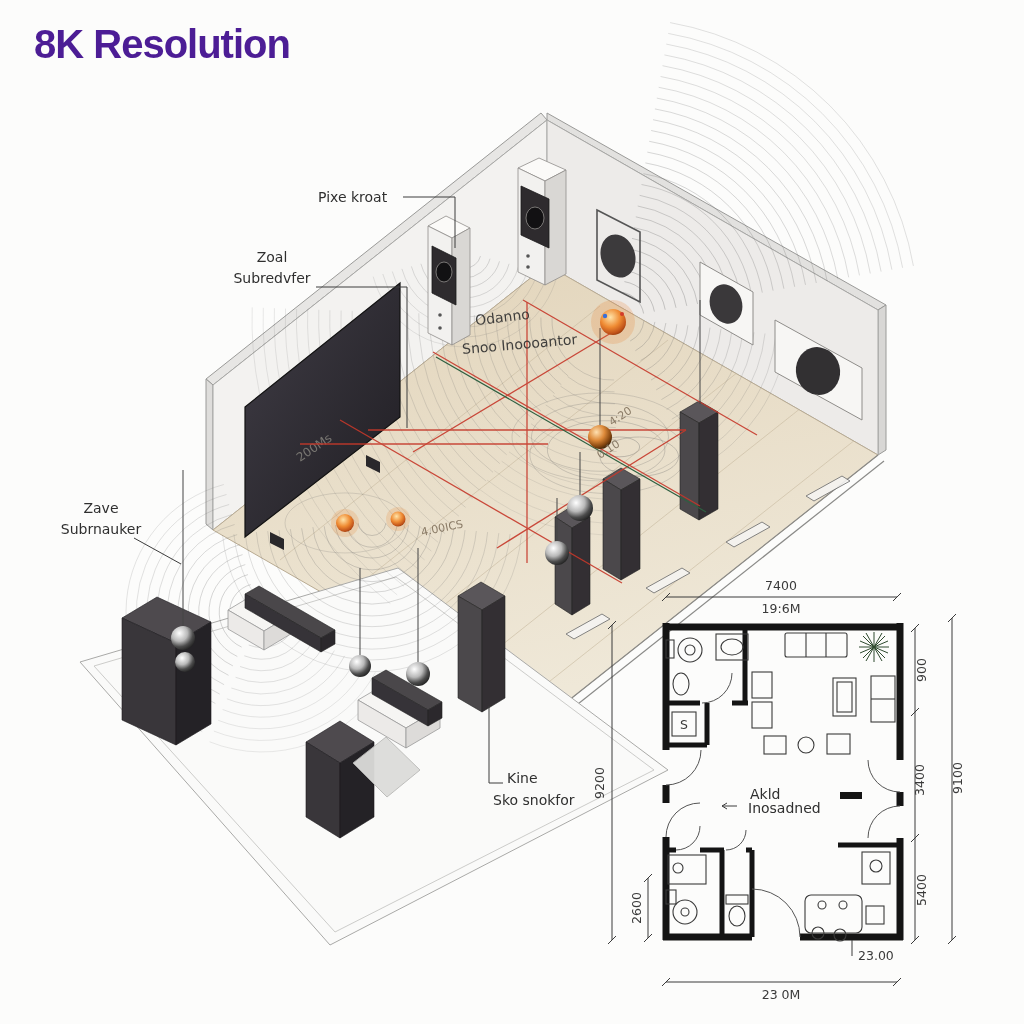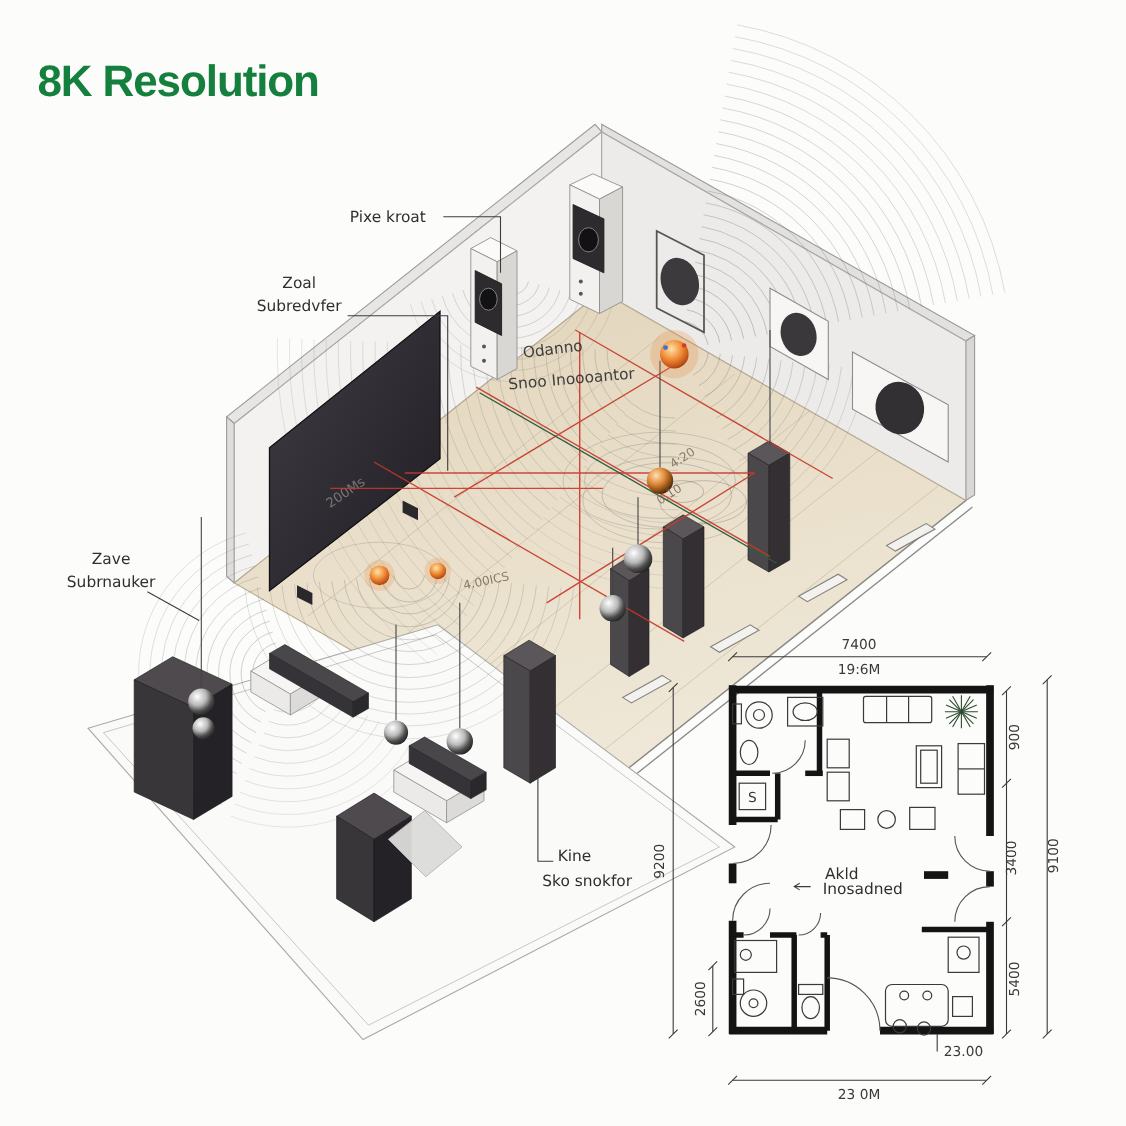--- a/index.html
+++ b/index.html
@@ -1,19 +1,19 @@
 <!DOCTYPE html>
 <html><head>
 <meta charset="utf-8">
 <style>
   html,body{margin:0;padding:0;background:#fff;}
   .canvas{position:relative;width:1024px;height:1024px;background:#fcfcfb;overflow:hidden;
           font-family:"DejaVu Sans",sans-serif;}
   .title{position:absolute;left:34px;top:22px;font-family:"Liberation Sans",sans-serif;
-         font-weight:700;font-size:40px;letter-spacing:-1px;color:#15803d;margin-top:30px;}
+         font-weight:700;font-size:40px;letter-spacing:-1px;color:#4c1d95;}
   svg{position:absolute;left:0;top:0;}
   .lbl{font-family:"DejaVu Sans",sans-serif;font-size:14px;fill:#2f2f2f;}
   .dim{font-family:"DejaVu Sans",sans-serif;font-size:12.5px;fill:#3a3a3a;}
   .faint{font-family:"DejaVu Sans",sans-serif;font-size:11px;fill:#7a6a55;opacity:.85;}
   .tvmark{font-family:"DejaVu Sans",sans-serif;font-size:12px;fill:#8a8880;opacity:.8;}
   .plan-line{stroke:#141414;fill:none;}
   .furn{stroke:#3a3a3a;stroke-width:1.1;fill:none;}
   .arc{stroke:#555;stroke-width:1;fill:none;}
   .leader{stroke:#3c3c3c;stroke-width:1;fill:none;}
   .dimline{stroke:#3a3a3a;stroke-width:1;fill:none;}

